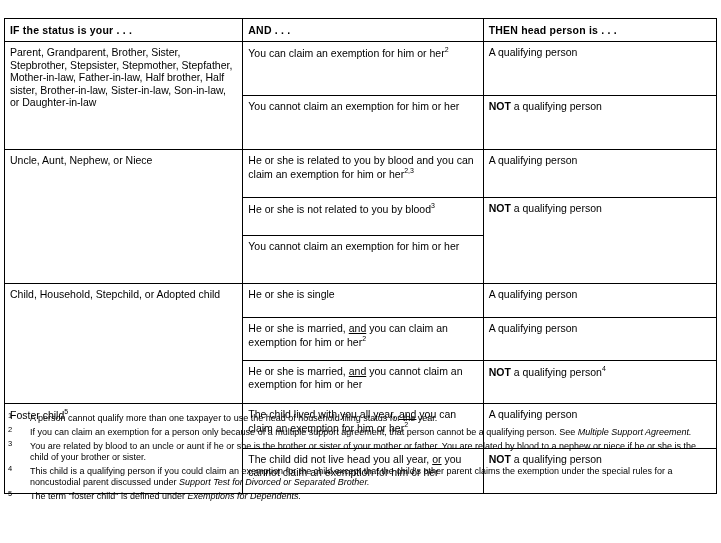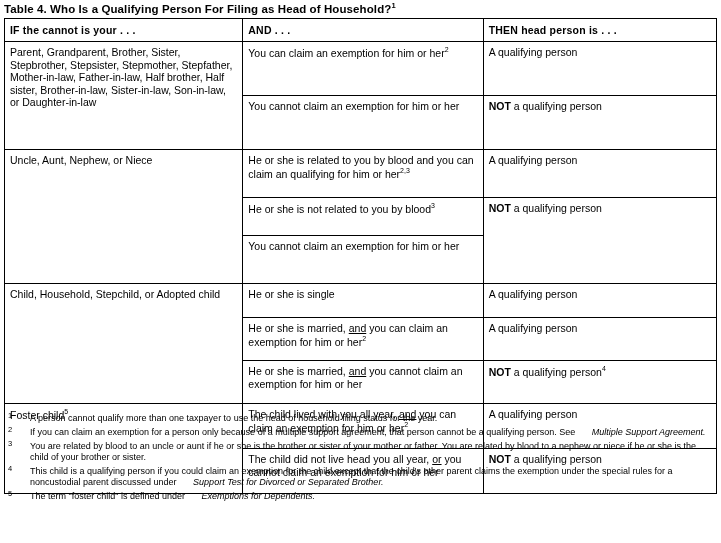--- a/index.html
+++ b/index.html
@@ -61,21 +61,21 @@
   }
   .col1 { width: 238px; }
   .col2 { width: 240px; }
   .col3 { width: 233px; }
   .sup {
     font-size: 7px;
     vertical-align: super;
   }
   .bold { font-weight: bold; }
   .ul { text-decoration: underline; text-align: center; }
-  .it { font-style: italic; margin-left: 14px; }
+  .it { font-style: italic; }
 
   .footnotes {
     position: absolute;
     left: 4px;
     top: 413px;
     width: 713px;
     font-size: 9px;
     line-height: 1.25;
   }
   .fn {
@@ -90,50 +90,49 @@
     font-size: 7.5px;
     vertical-align: super;
   }
   .fn-text { display: block; }
 </style>
 </head>
 <body>
 
 <div class="page">
 
-  <div class="caption"><span>Table 4. Who Is a Qualifying Person For Filing as Head of Household?</span><span class="sup">1</span></div>
 
   <table class="chart">
     <colgroup>
       <col class="col1">
         <col class="col2">
         <col class="col3">
     </colgroup>
     <thead>
       <tr>
-        <th>IF the cannot is your . . .</th>
+        <th>IF the status is your . . .</th>
         <th>AND . . .</th>
         <th>THEN head person is . . .</th>
       </tr>
     </thead>
     <tbody>
 
       <tr>
         <td rowspan="2" style="height:88px"><span>Parent, Grandparent, Brother, Sister, Stepbrother, Stepsister, Stepmother, Stepfather, Mother-in-law, Father-in-law, Half brother, Half sister, Brother-in-law, Sister-in-law, Son-in-law, or Daughter-in-law</span></td>
         <td style="height:44px"><span>You can claim an exemption for him or her</span><span class="sup">2</span></td>
         <td><span>A qualifying person</span></td>
       </tr>
       <tr>
         <td style="height:44px"><span>You cannot claim an exemption for him or her</span></td>
         <td><span class="bold">NOT</span><span> a qualifying person</span></td>
       </tr>
 
       <tr>
         <td rowspan="3" style="height:100px"><span>Uncle, Aunt, Nephew, or Niece</span></td>
-        <td style="height:38px"><span>He or she is related to you by blood and you can claim an qualifying for him or her</span><span class="sup">2,3</span></td>
+        <td style="height:38px"><span>He or she is related to you by blood and you can claim an exemption for him or her</span><span class="sup">2,3</span></td>
         <td><span>A qualifying person</span></td>
       </tr>
       <tr>
         <td style="height:28px"><span>He or she is not related to you by blood</span><span class="sup">3</span></td>
         <td rowspan="2"><span class="bold">NOT</span><span> a qualifying person</span></td>
       </tr>
       <tr>
         <td style="height:38px"><span>You cannot claim an exemption for him or her</span></td>
       </tr>
 

